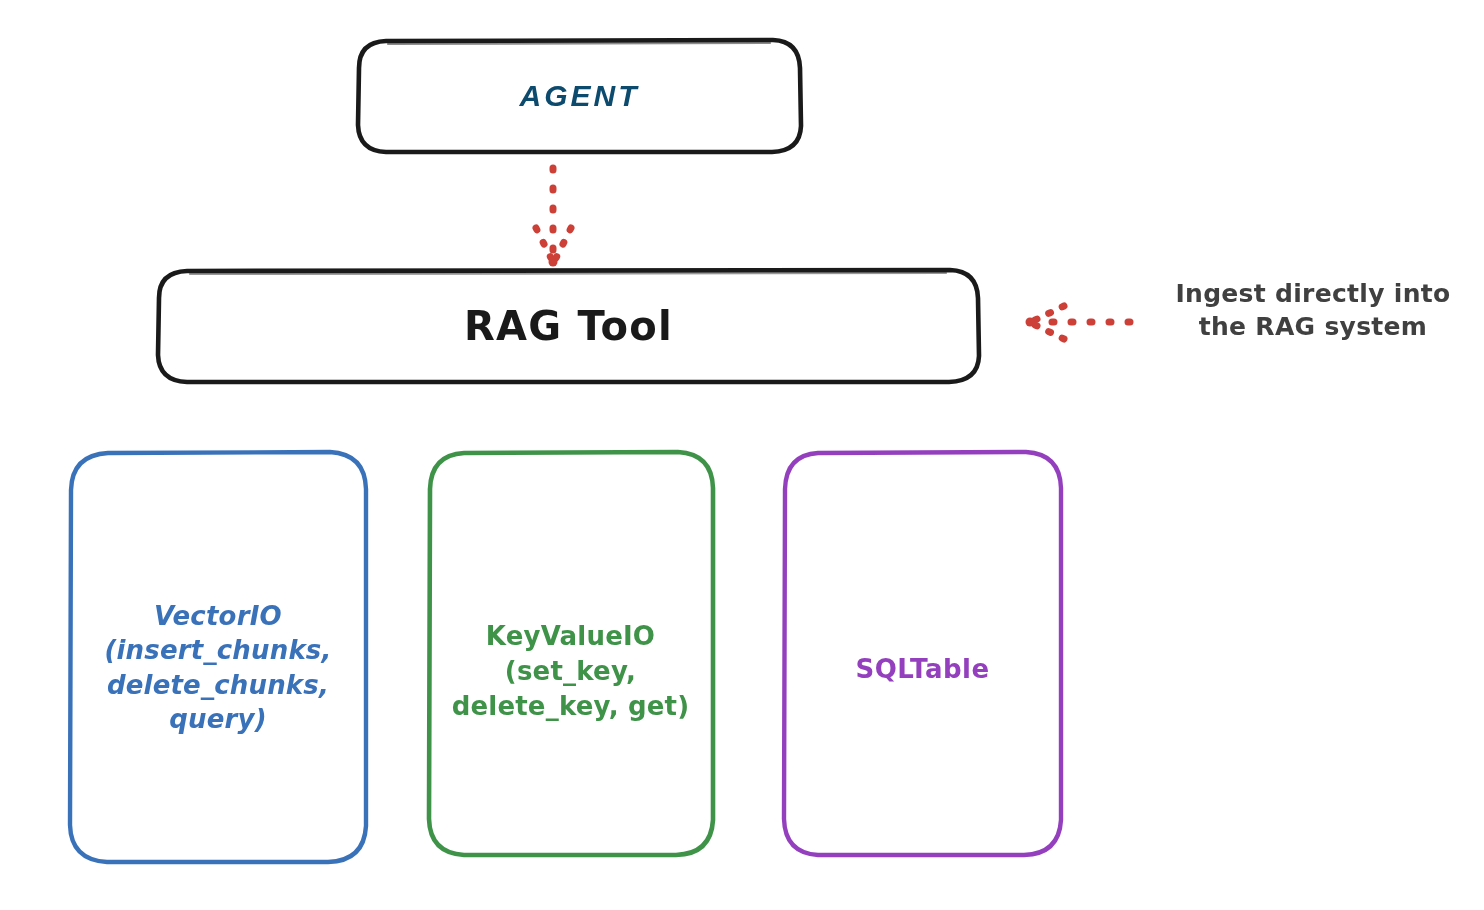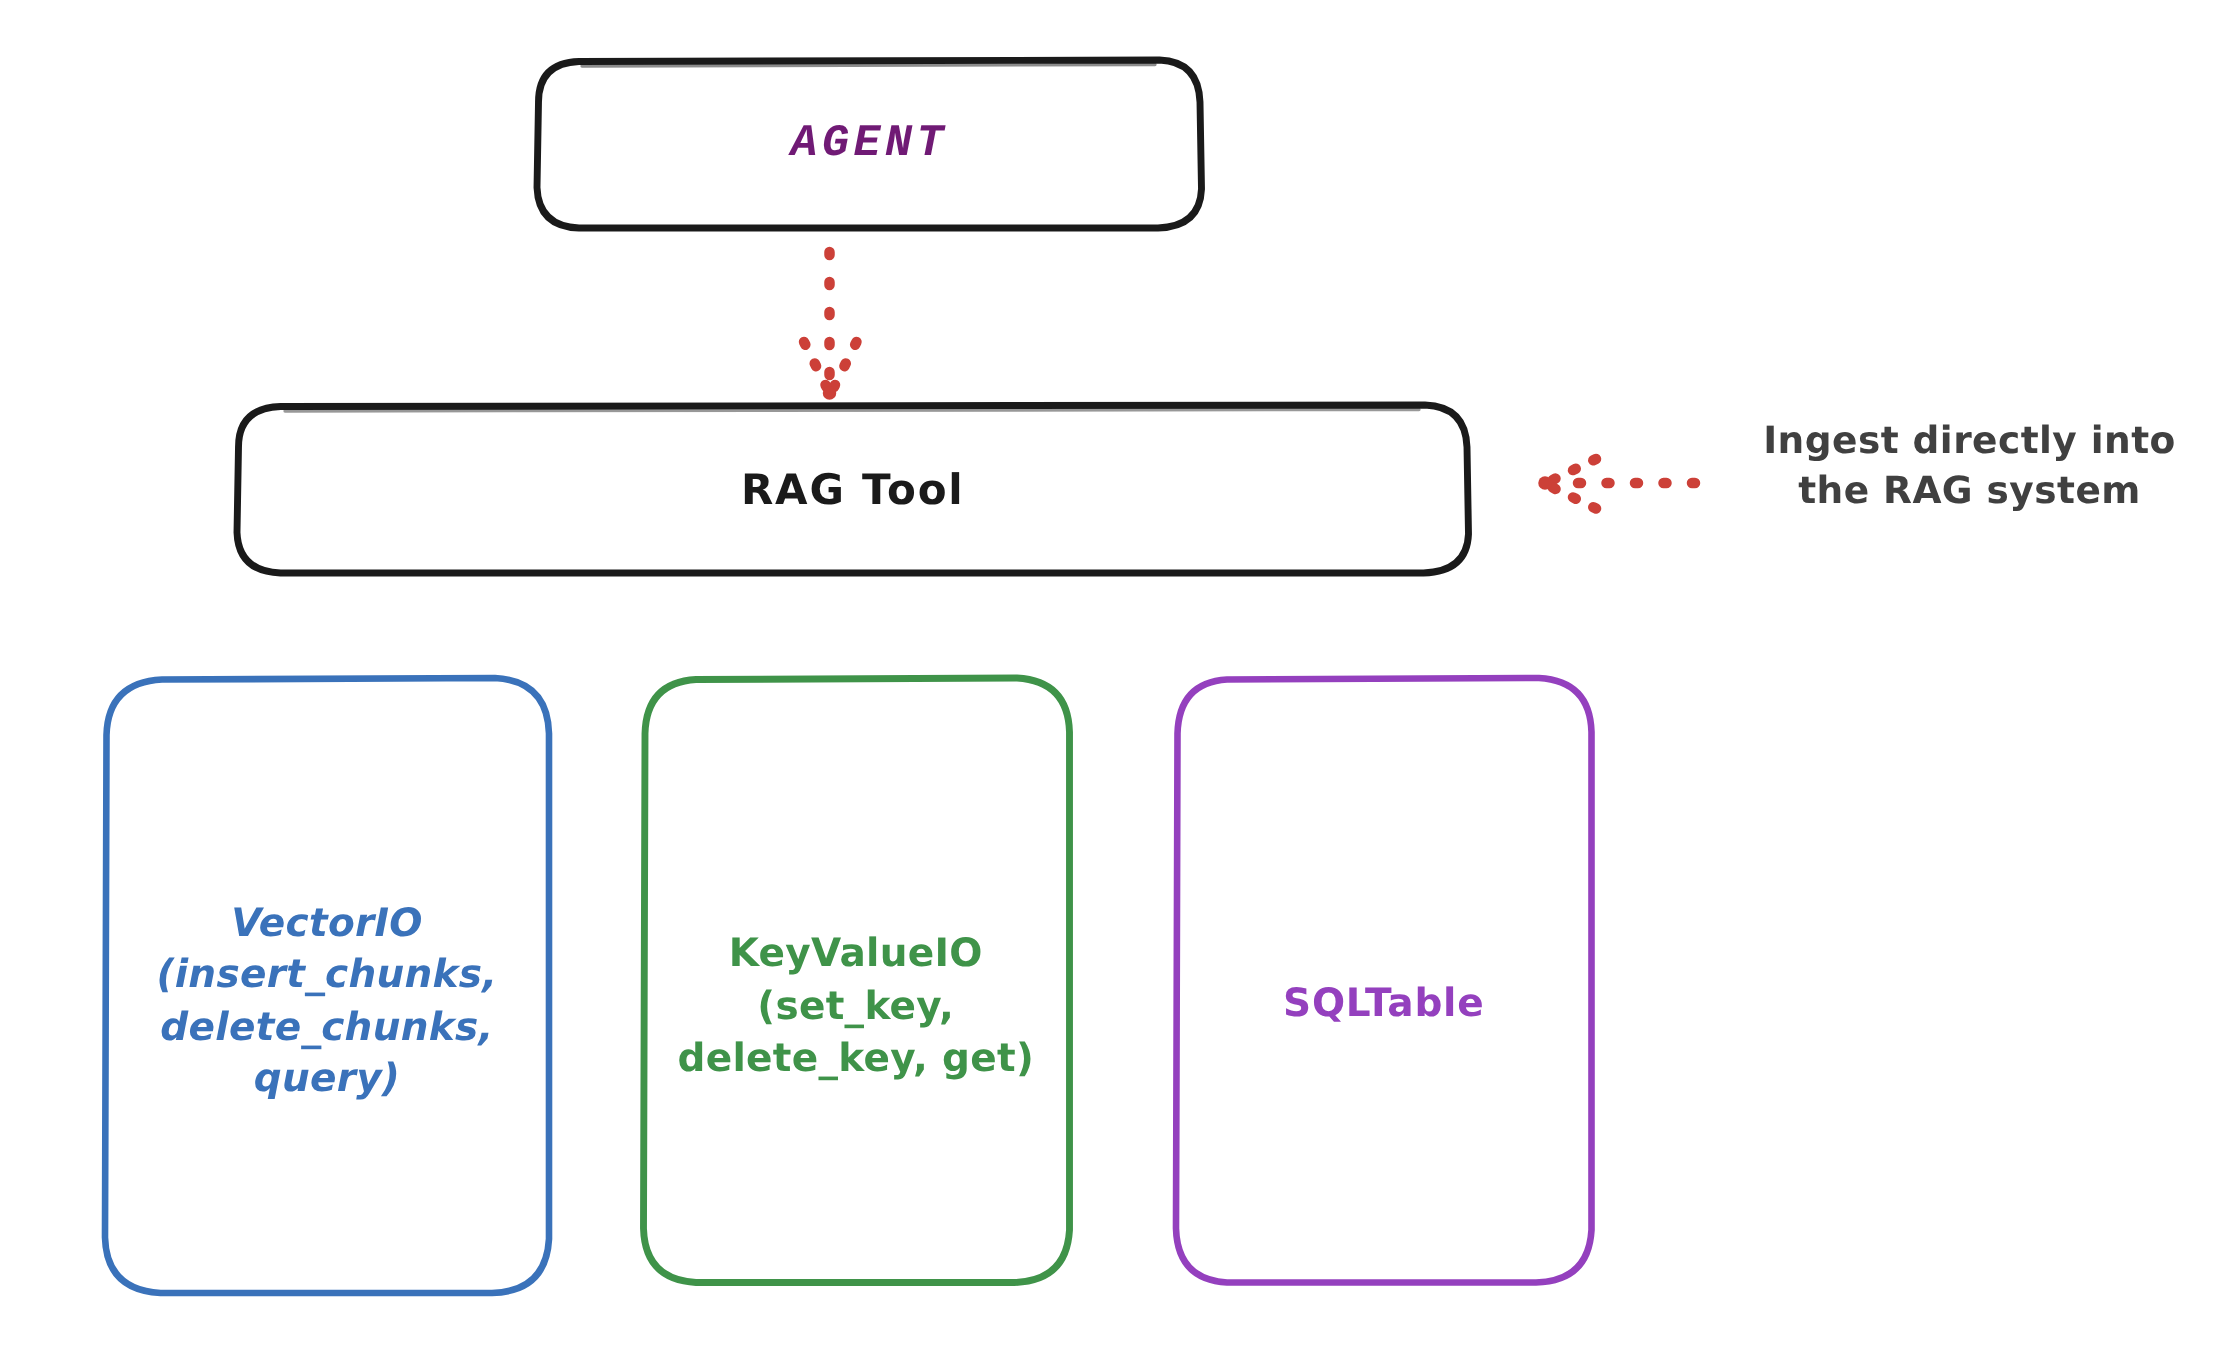--- a/index.html
+++ b/index.html
@@ -39,36 +39,36 @@
     white-space: pre-line;
     letter-spacing: 0.4px;
   }
 
   
   #node-agent {
     left: 358px; top: 40px;
     width: 443px; height: 113px;
   }
   #node-agent .node-label {
-    font-family: Liberation Mono, monospace;
+    font-family: Liberation Sans, sans-serif;
     font-style: italic;
     font-weight: 700;
     font-size: 30px;
     letter-spacing: 3px;
-    color: #701a75;
+    color: #0c4a6e;
   }
 
   
   #node-rag {
     left: 158px; top: 270px;
     width: 821px; height: 113px;
   }
   #node-rag .node-label {
     font-family: "DejaVu Sans", sans-serif;
-    font-size: 28px;
+    font-size: 40px;
     font-weight: 600;
     letter-spacing: 1.2px;
     color: #1a1a1a;
   }
 
   
   #node-vector  { left: 70px;  top: 468px; width: 296px; height: 365px; font-style: italic; }
   #node-keyvalue{ left: 428px; top: 452px; width: 285px; height: 404px; align-items: center; }
   #node-relational { left: 785px; top: 452px; width: 275px; height: 404px; }
 

